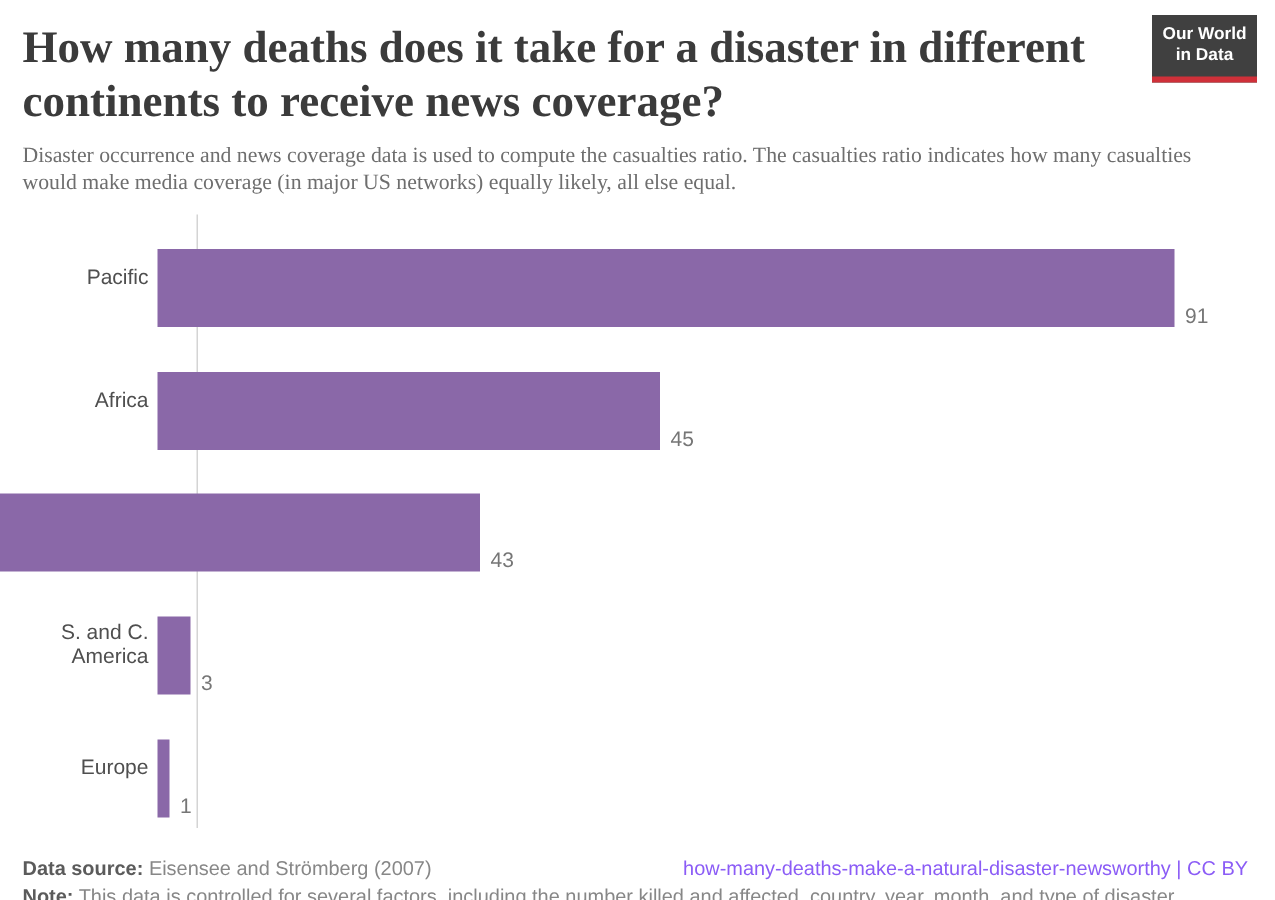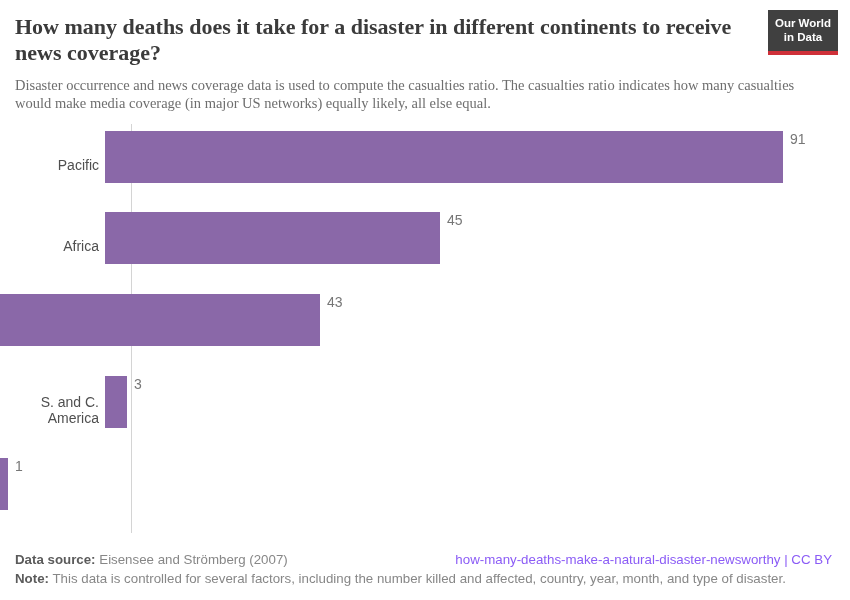--- a/index.html
+++ b/index.html
@@ -14,21 +14,21 @@
     overflow: hidden;
   }
 
   
   .header { padding: 14px 15px 0 15px; }
 
   .title {
     margin: 0;
     font-family: "Liberation Serif", serif;
     font-weight: 700;
-    font-size: 22px;
+    font-size: 30px;
     line-height: 1.2;
     color: #3b3b3b;
     max-width: 745px;
   }
 
   .subtitle {
     margin: 10px 0 0 0;
     font-size: 14.5px;
     line-height: 1.24;
     color: #6e6e6e;
@@ -76,21 +76,21 @@
     text-align: right;
     font-size: 14px;
     color: #4f4f4f;
   }
 
   .track {
     position: relative;
     flex: 1;
     height: 68px;
     display: flex;
-    align-items: flex-start;
+    align-items: flex-end;
   }
 
   .bar {
     flex: none;
     height: 52px;
   }
 
   .val {
     margin-left: 7px;
     font-size: 14px;
@@ -153,20 +153,21 @@
           </div>
         </div>
         <div class="row">
           <div class="cat">S. and C. America</div>
           <div class="track">
             <div class="bar" style="width: 22px; background: rgb(138, 104, 168);"></div>
             <div class="val">3</div>
           </div>
         </div>
         <div class="row">
+          <div class="cat">Europe</div>
           <div class="track">
             <div class="bar" style="width: 8px; background: rgb(138, 104, 168);"></div>
             <div class="val">1</div>
           </div>
         </div>
       </div>
   </div>
 
   <div class="footer">
     <div class="footer-row1">

